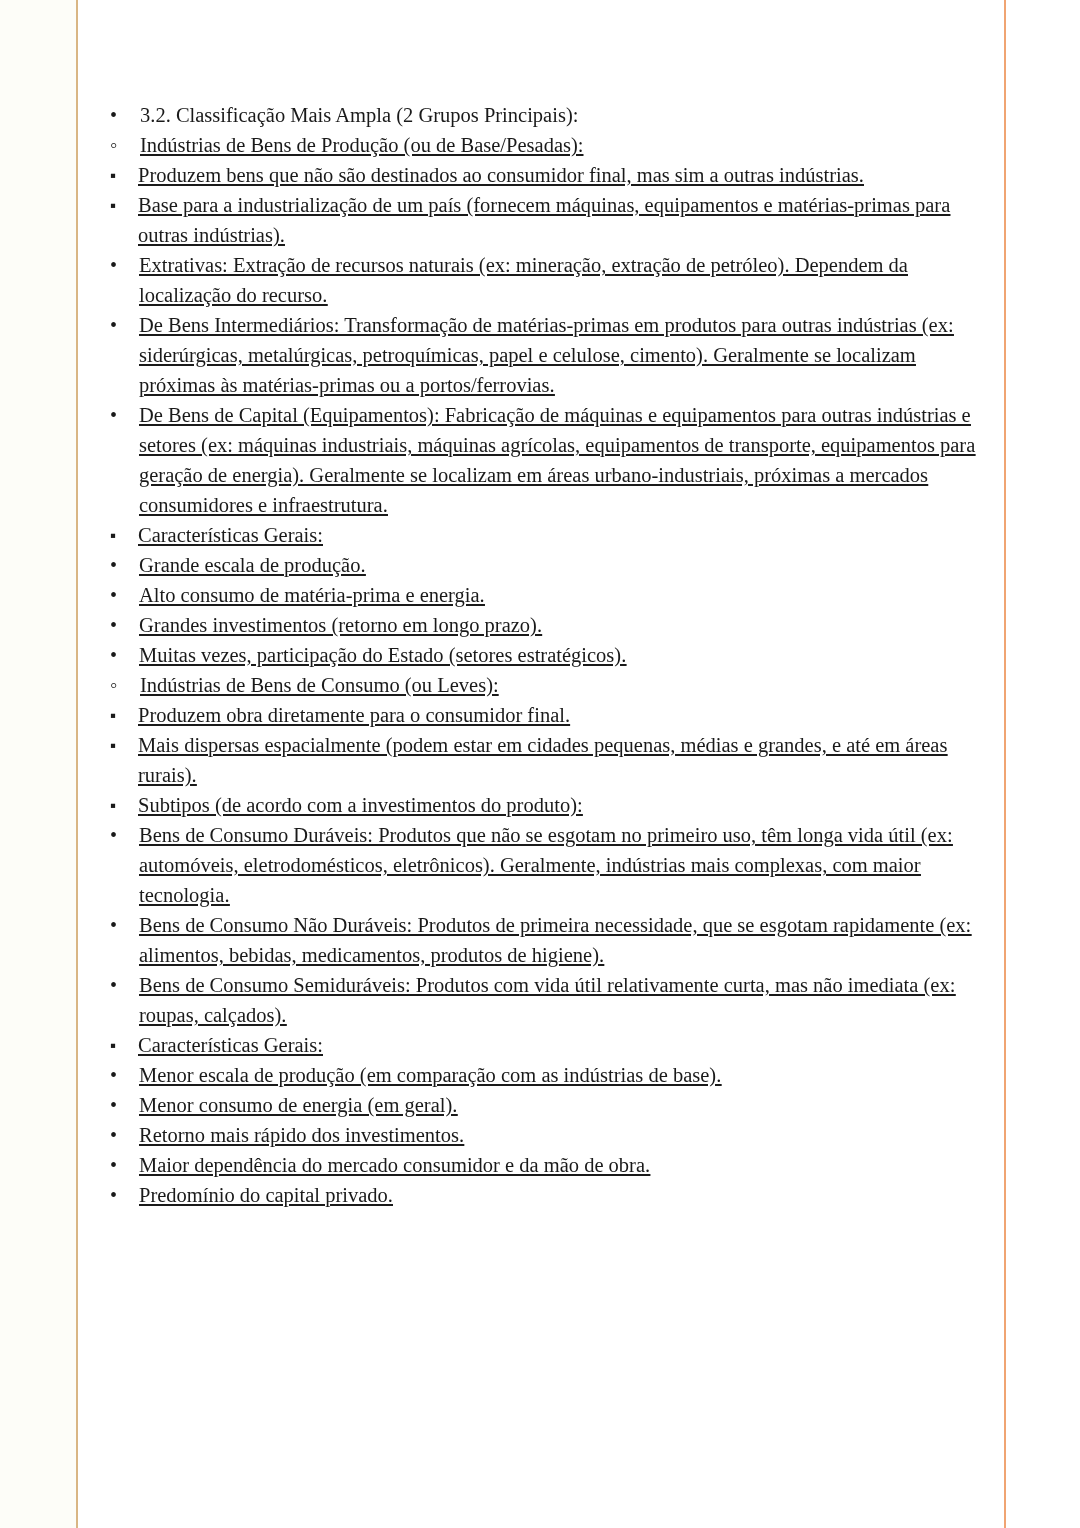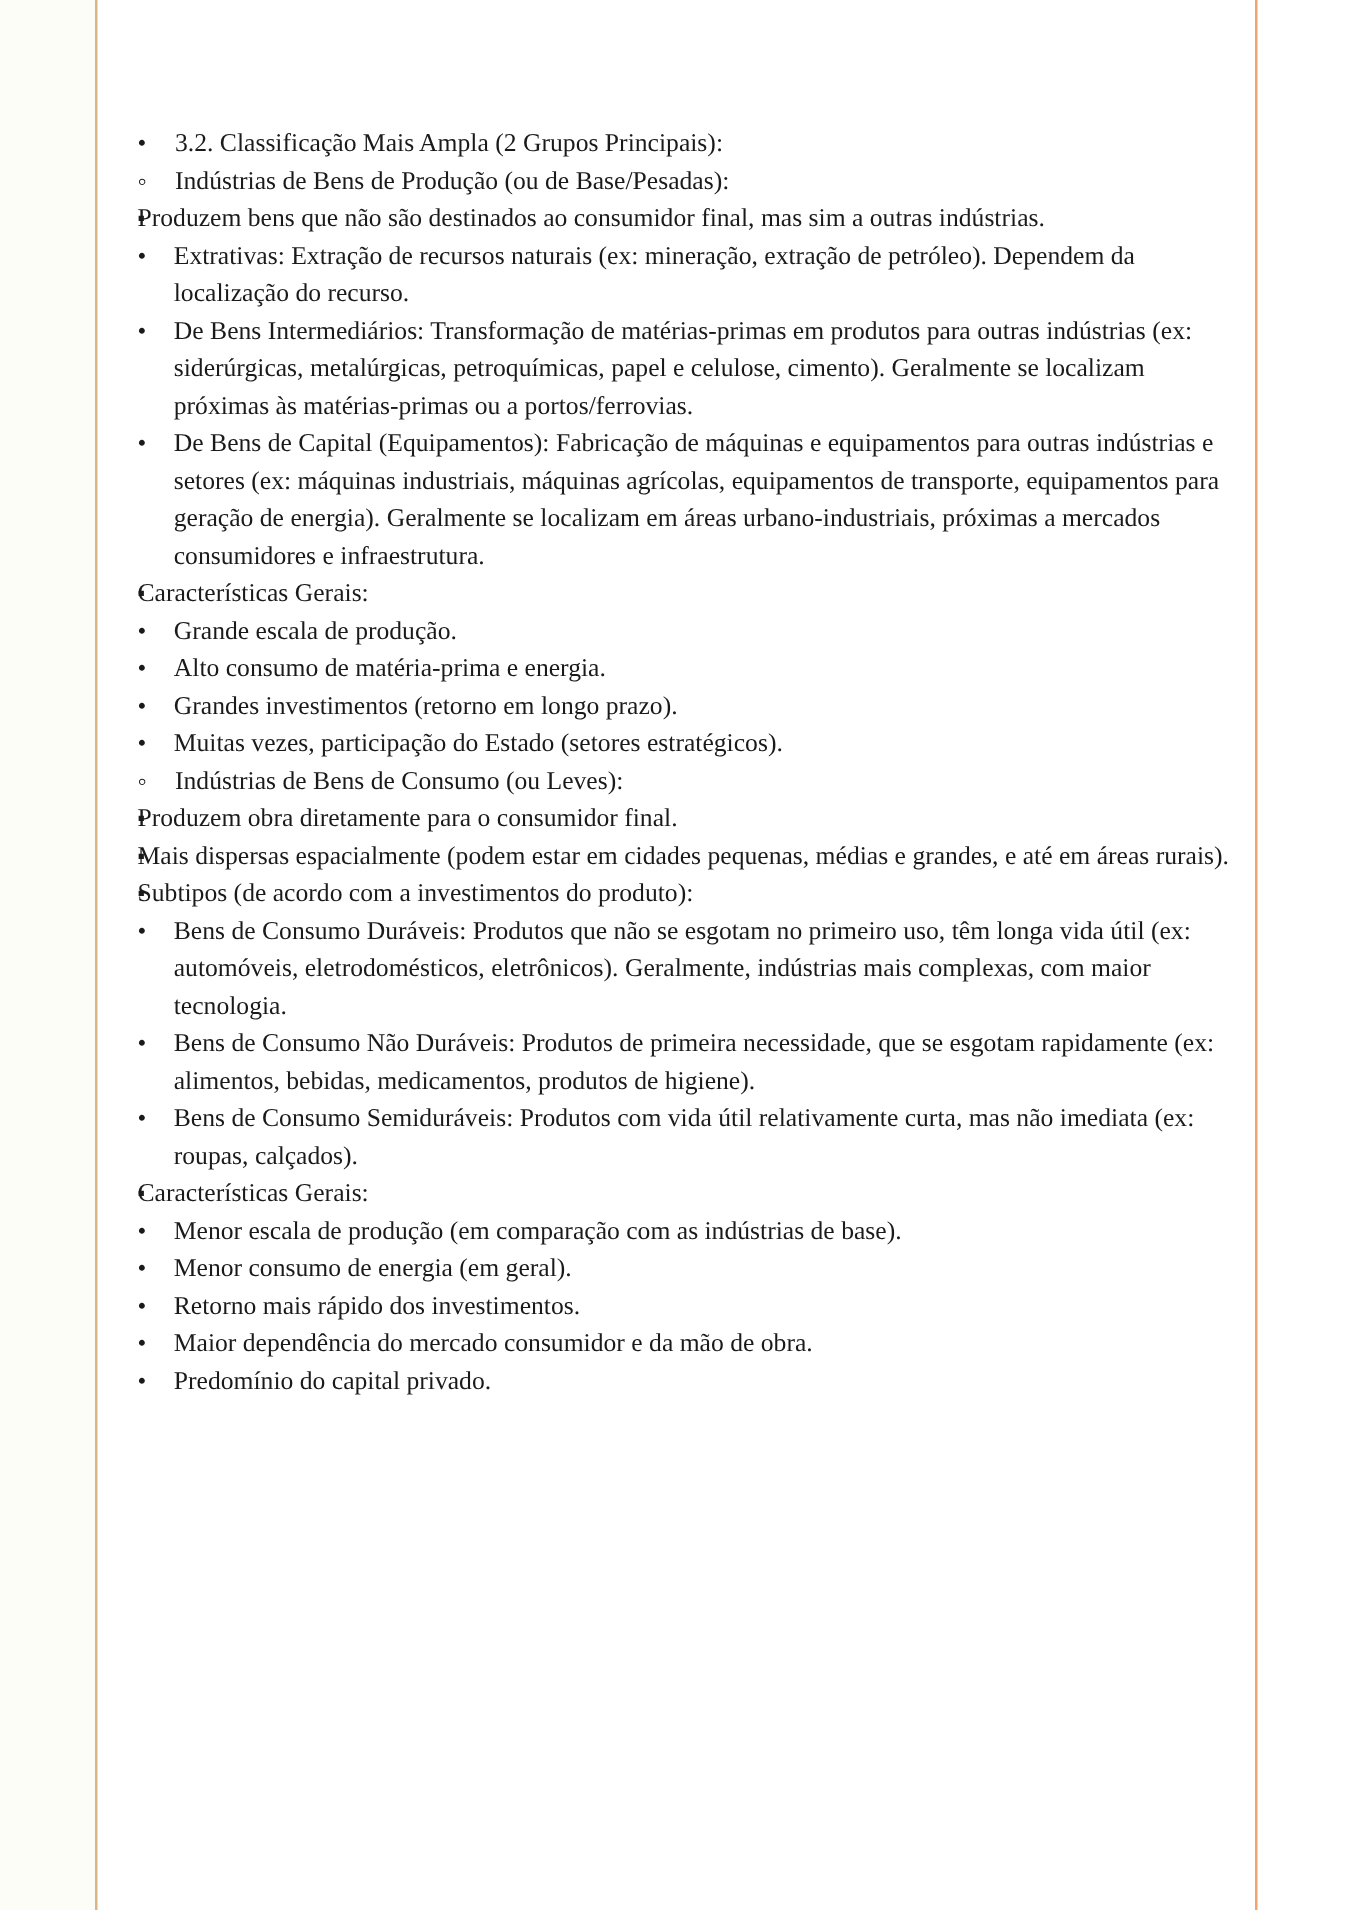--- a/index.html
+++ b/index.html
@@ -56,20 +56,21 @@
   ul.outline {
     list-style: none;
     margin: 0;
     padding: 0;
   }
 
   ul.outline ul {
     list-style: none;
     margin: 0;
     padding: 0;
+    text-decoration: underline;
   }
 
   li.node {
     position: relative;
     margin: 0;
     padding: 0;
   }
 
   .row {
     position: relative;
@@ -97,21 +98,21 @@
   }
 
   
   .lvl1 { margin-left: 12px; }
   .lvl1 > .row > .txt { margin-left: 30px; }
 
   .lvl2 { margin-left: 40px; }
   .lvl2 > .row > .txt { margin-left: 30px; }
 
   .lvl3 { margin-left: 38px; }
-  .lvl3 > .row > .txt { }
+  .lvl3 > .row > .txt { margin-left: 28px; }
 
   .lvl4 { margin-left: 38px; }
   .lvl4 > .row > .txt { margin-left: 29px; }
 
   
   .lvl3 > .row > .bullet { top: -1px; }
 </style>
 </head>
 <body>
 
@@ -140,20 +141,26 @@
 
             <ul>
 
               <li class="node lvl3">
                 <div class="row">
                   <span class="bullet square"></span>
                   <span class="txt">Produzem bens que não são destinados ao consumidor final, mas sim a outras indústrias.</span>
                 </div>
               </li>
 
+              <li class="node lvl3">
+                <div class="row">
+                  <span class="bullet square"></span>
+                  <span class="txt">Base para a industrialização de um país (fornecem máquinas, equipamentos e matérias-primas para outras indústrias).</span>
+                </div>
+              </li>
 
               <li class="node lvl3">
                 <ul>
                   <li class="node lvl4">
                     <div class="row">
                       <span class="bullet disc"></span>
                       <span class="txt">Extrativas: Extração de recursos naturais (ex: mineração, extração de petróleo). Dependem da localização do recurso.</span>
                     </div>
                   </li>
                   <li class="node lvl4">

